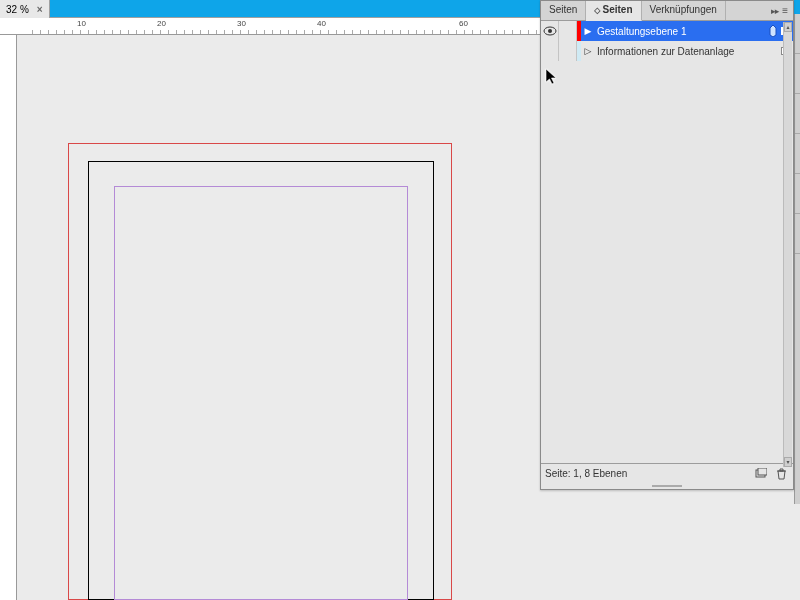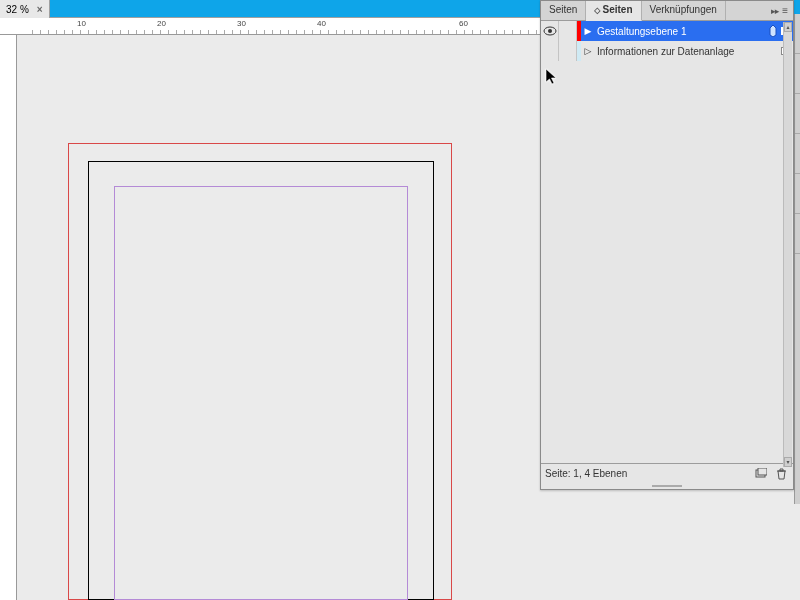--- a/index.html
+++ b/index.html
@@ -253,21 +253,21 @@
         </div>
       </div>
     </div>
 
   <div class="panel-sb">
     <div class="btn up"><span>▴</span></div>
     <div class="btn dn"><span>▾</span></div>
   </div>
 
   <div class="panel-footer">
-    <span>Seite: 1, 4 Ebenen</span>
+    <span>Seite: 1, 8 Ebenen</span>
     <div class="spacer"></div>
     <div class="footer-icon">
       <svg width="12" height="11" viewBox="0 0 12 11">
           <rect x="1" y="2" width="9" height="7" fill="none" stroke="#555"></rect>
           <rect x="3" y="0" width="9" height="7" fill="#e6e6e6" stroke="#555"></rect>
         </svg>
     </div>
     <div class="footer-icon">
       <svg width="11" height="12" viewBox="0 0 11 12">
           <path d="M2 3h7l-1 8H3z M1 3h9 M4 1h3v2H4z" fill="none" stroke="#555"></path>

